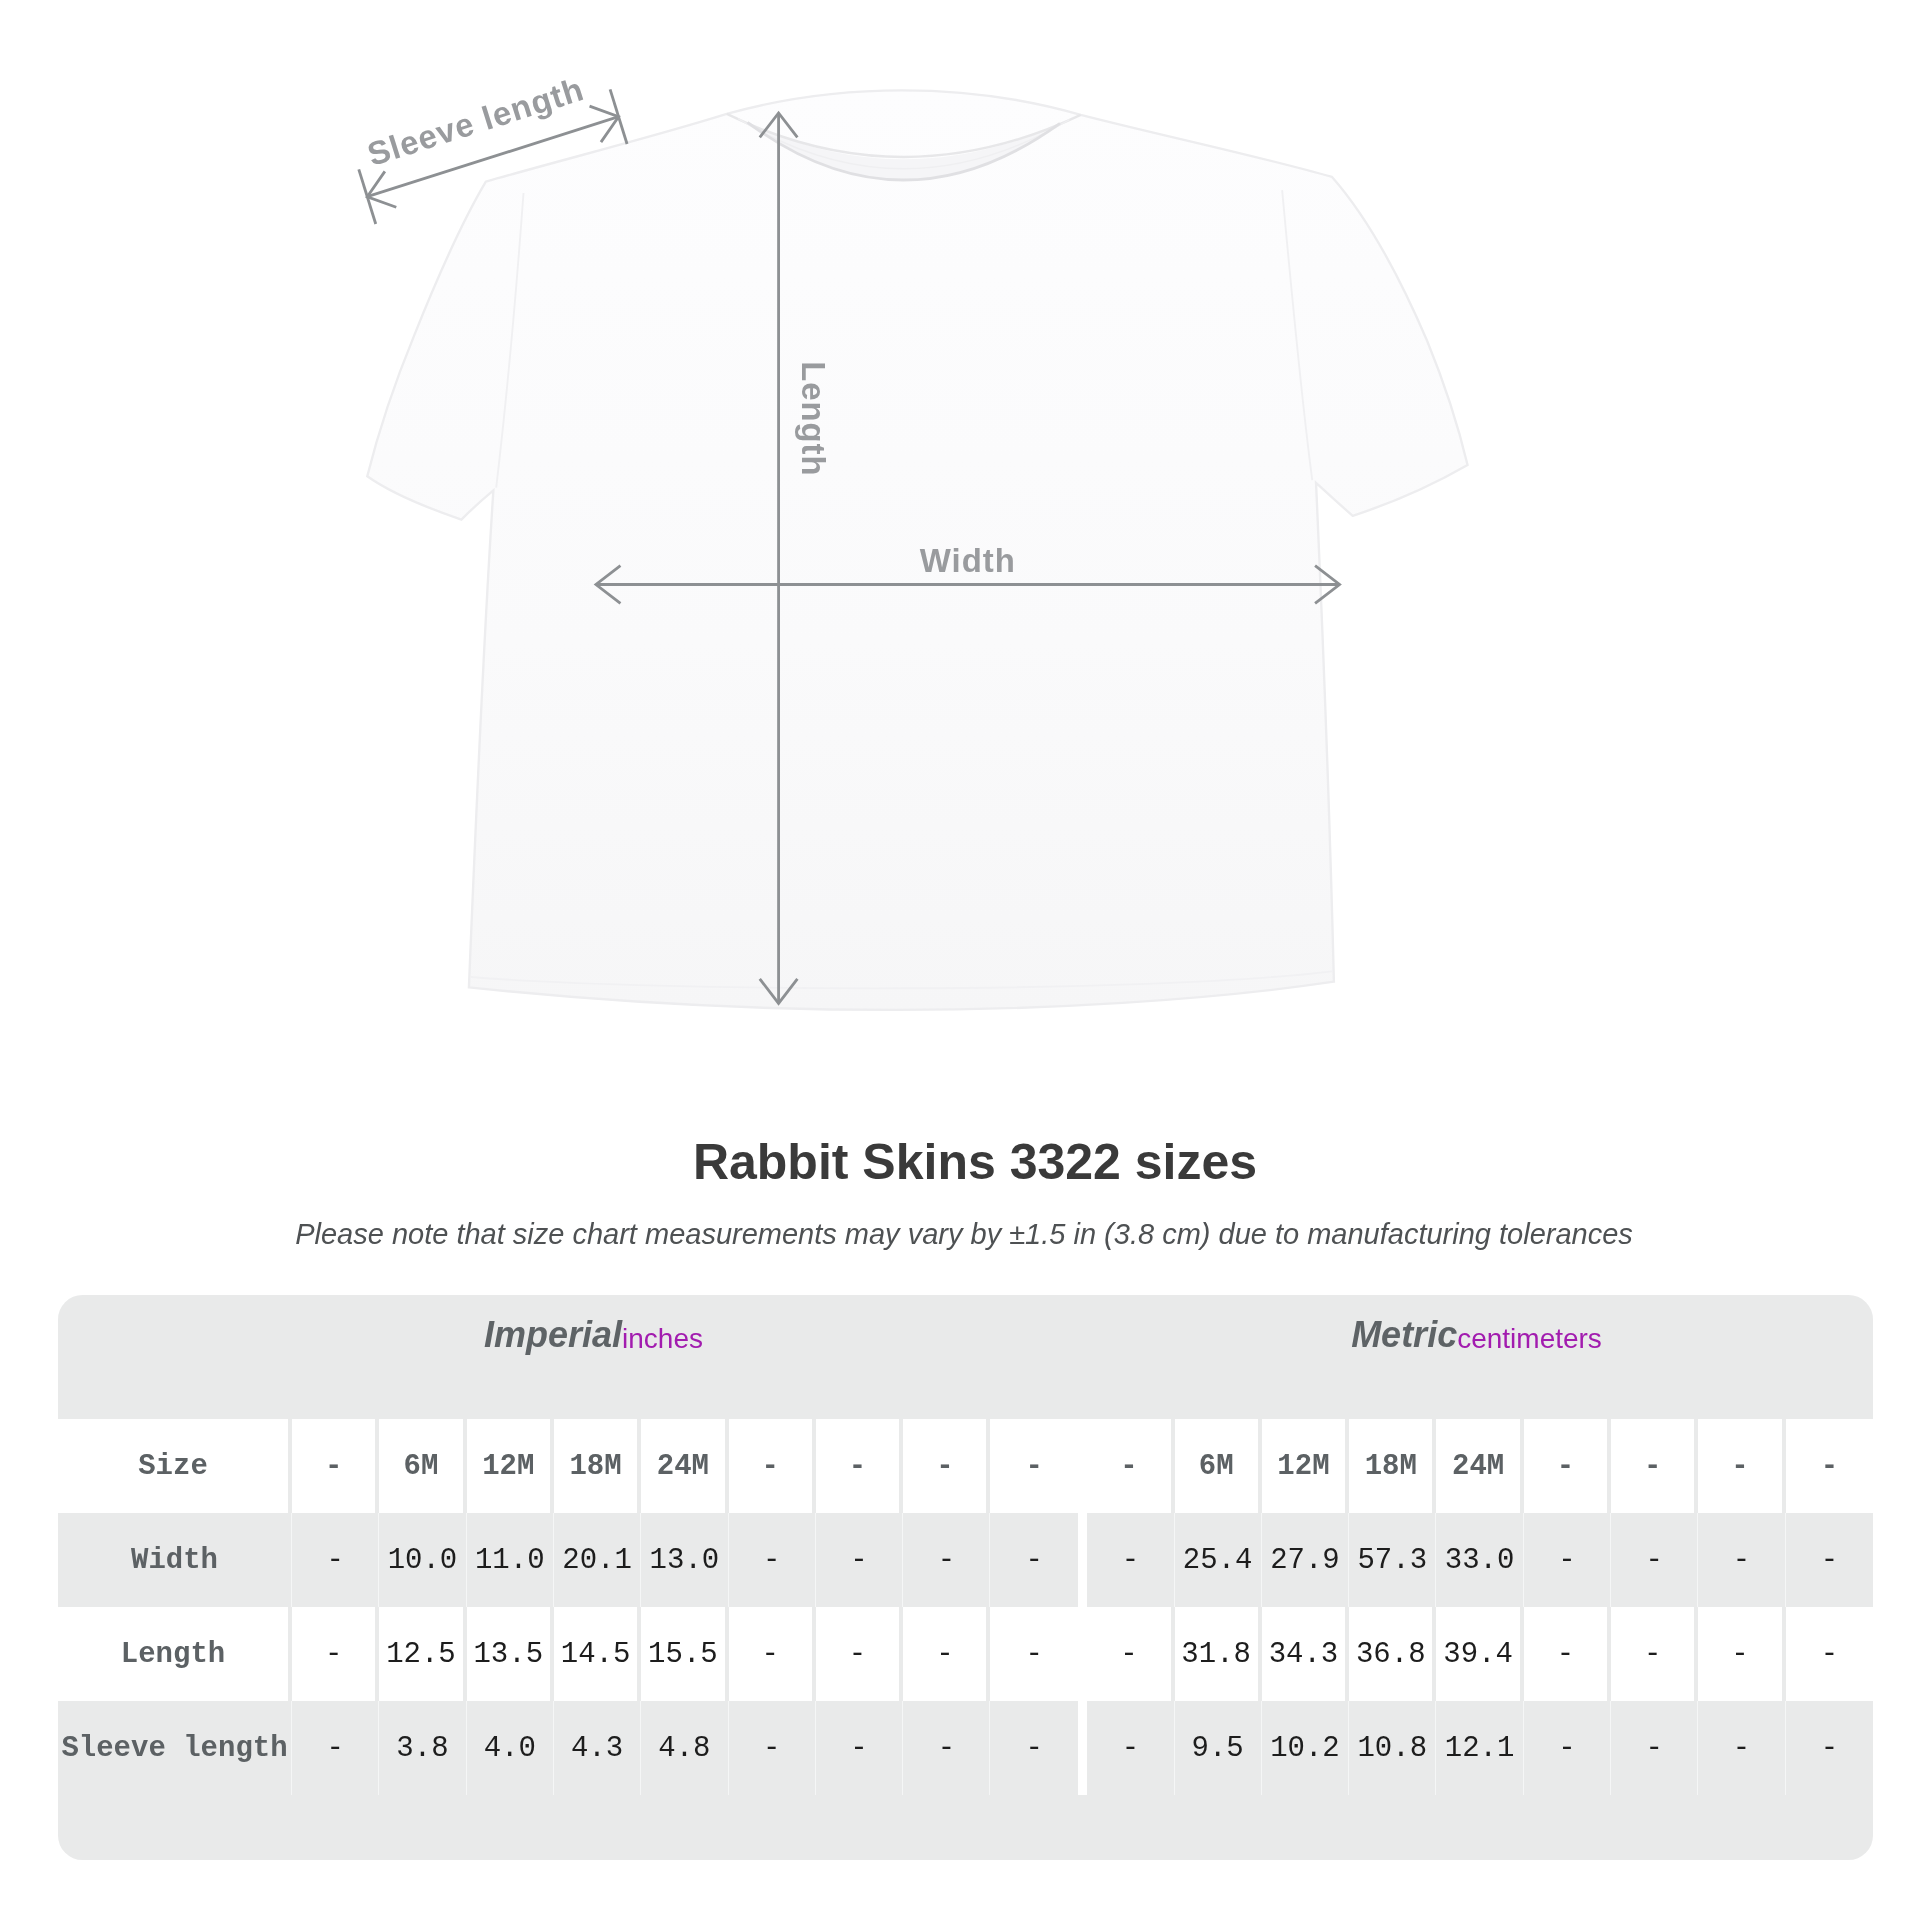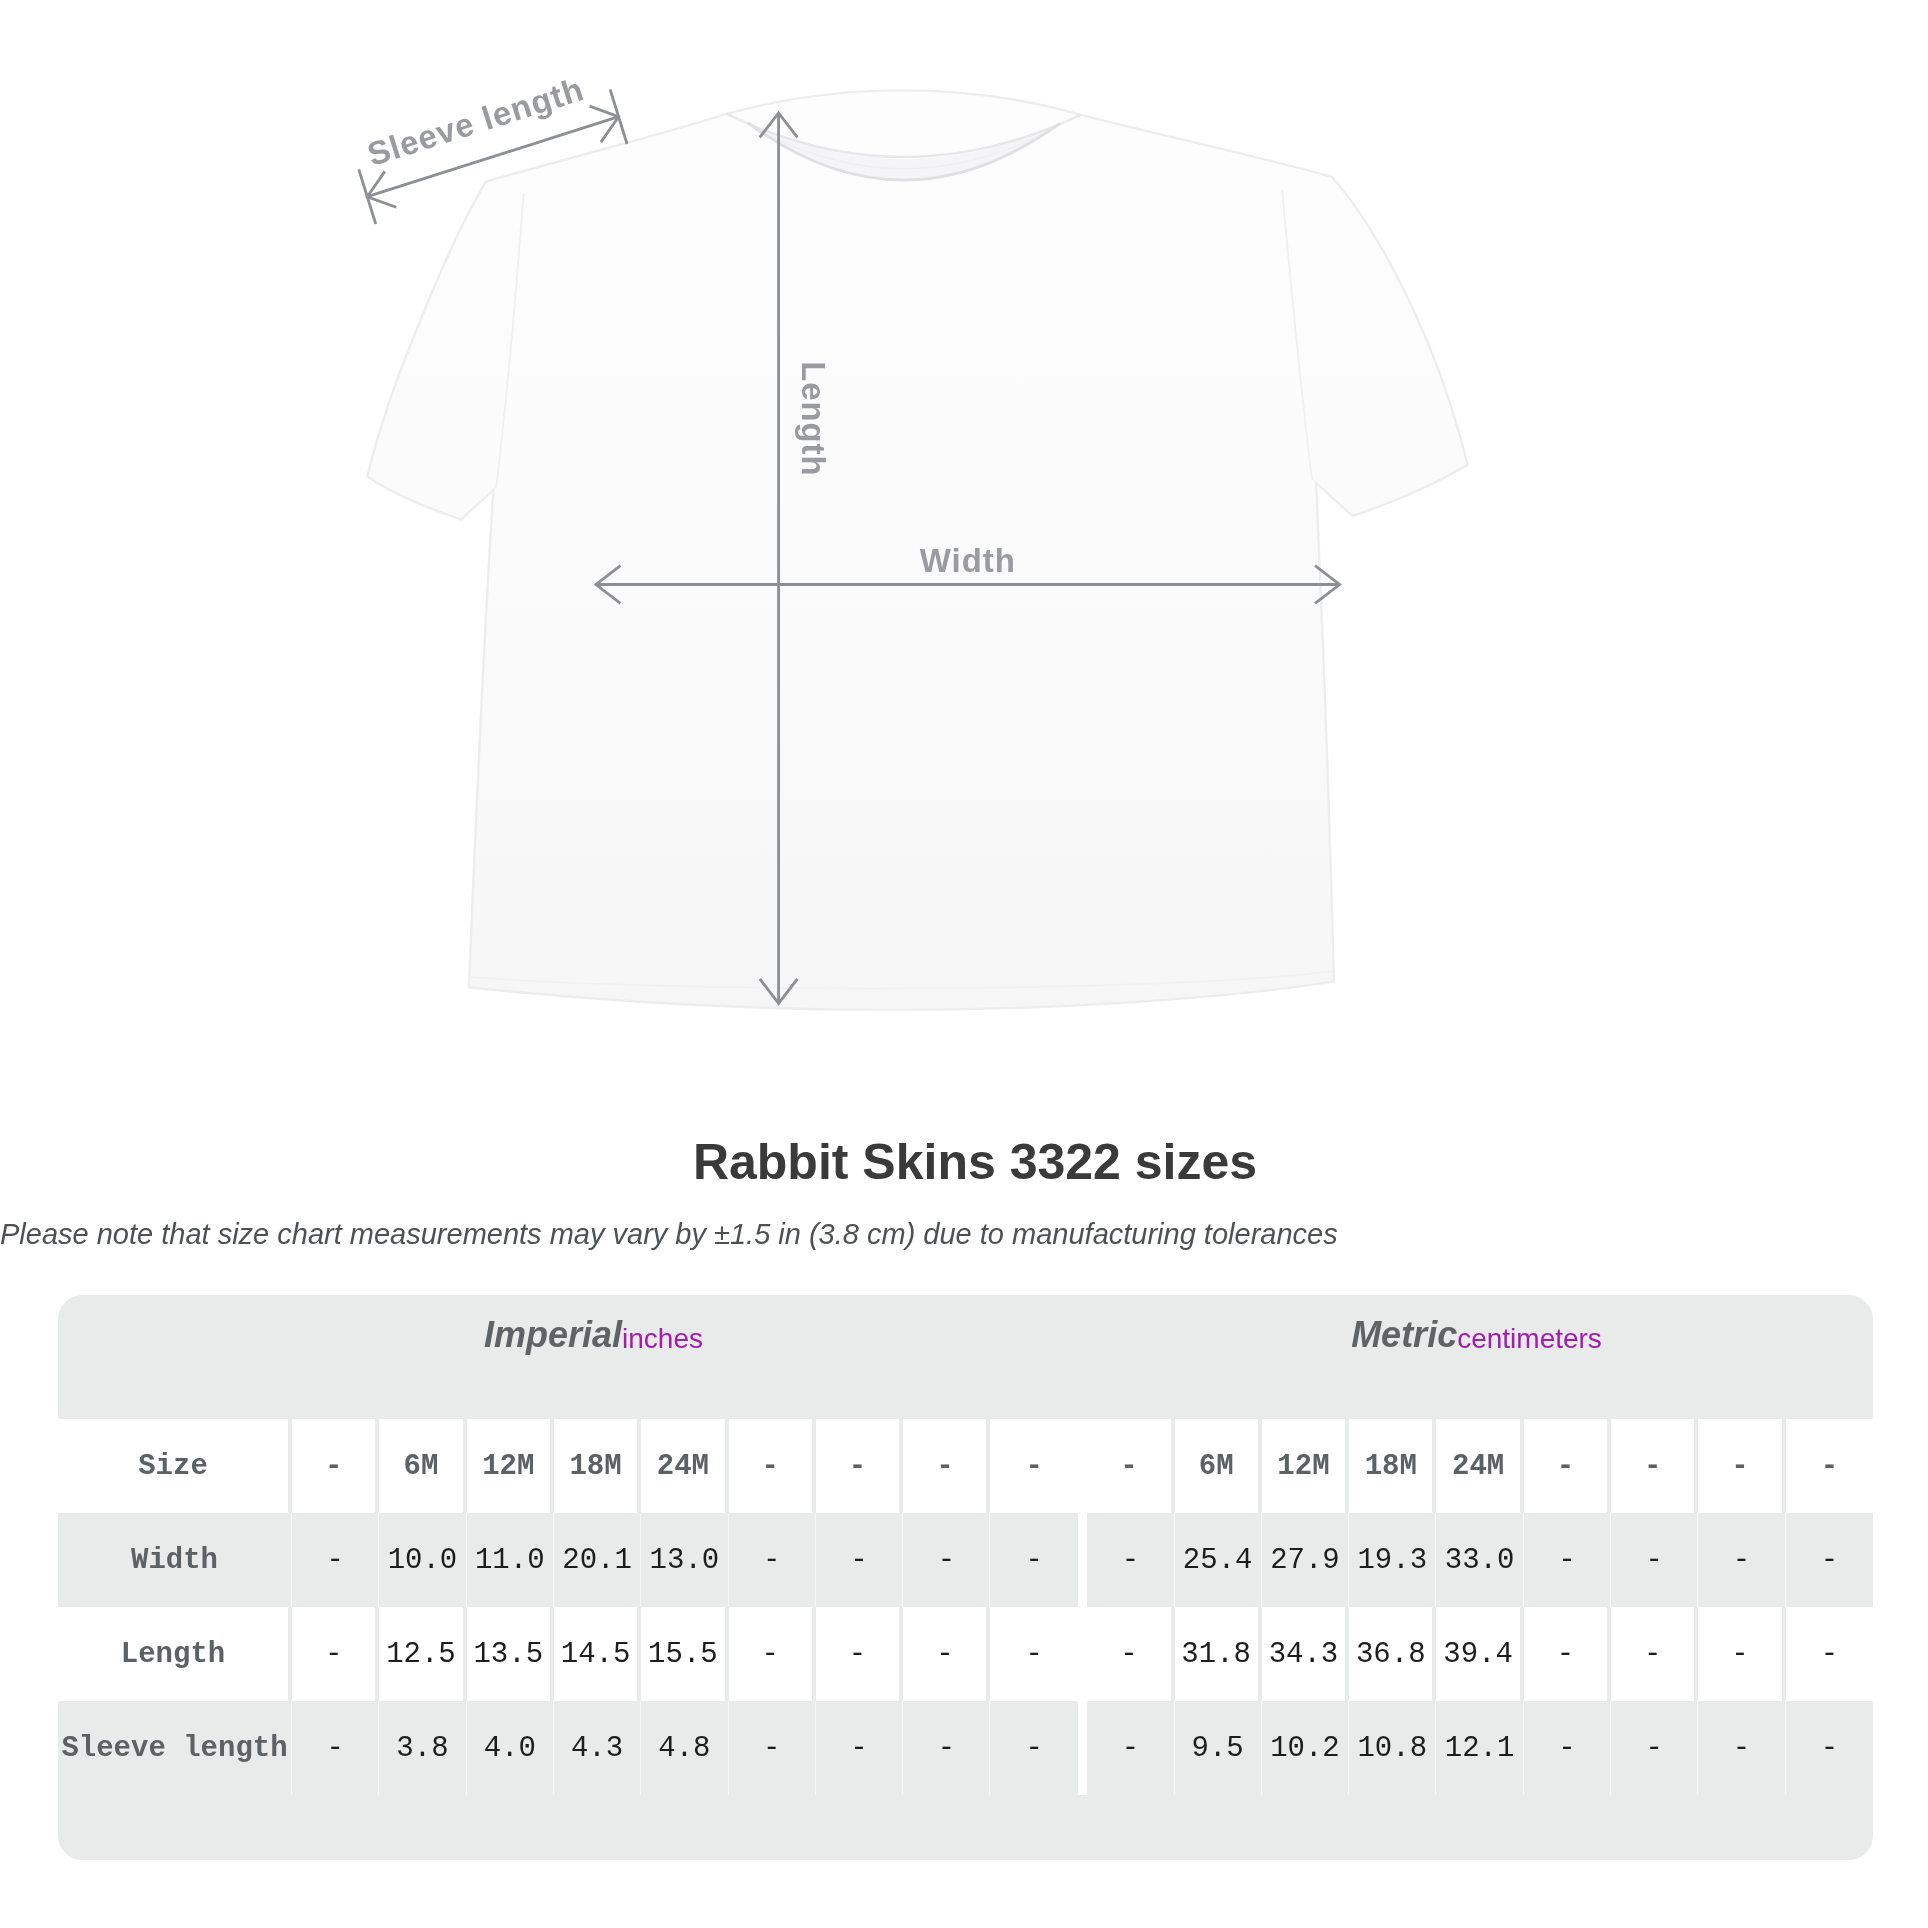--- a/index.html
+++ b/index.html
@@ -11,21 +11,21 @@
   #shirt-svg{position:absolute;left:0;top:0;}
   .dimline{stroke:#8d9093;stroke-width:3;fill:none;}
   .dimlabel{font-family:"Liberation Sans",sans-serif;font-weight:bold;font-size:35px;
     fill:#999b9e;text-anchor:middle;dominant-baseline:middle;letter-spacing:1px;}
   
   .page-title{
     position:absolute;top:1133px;left:11px;width:1928px;text-align:center;
     font-size:50px;font-weight:bold;color:#3a3a3a;letter-spacing:0px;
   }
   .page-subtitle{
-    position:absolute;top:1218px;left:0;width:1928px;
+    position:absolute;top:1218px;left:0;width:1928px;text-align:center;
     font-size:29px;font-style:italic;color:#4e5153;
   }
   
   :root{--band:#e9eaea;--labelc:#5c6164;--valc:#1d1d1d;}
   .size-table{
     position:absolute;left:58px;top:1295px;width:1815px;height:565px;
     background:var(--band);border-radius:24.5px;overflow:hidden;
   }
   .band{display:flex;height:124px;}
   .band .half{display:flex;flex-direction:column;align-items:center;padding-top:15px;}
@@ -157,21 +157,21 @@
     <div class="cell val">20.1</div>
     <div class="cell val">13.0</div>
     <div class="cell val">-</div>
     <div class="cell val">-</div>
     <div class="cell val">-</div>
     <div class="cell val">-</div>
     <div class="divider"></div>
     <div class="cell val">-</div>
     <div class="cell val">25.4</div>
     <div class="cell val">27.9</div>
-    <div class="cell val">19.3</div>
+    <div class="cell val">57.3</div>
     <div class="cell val">33.0</div>
     <div class="cell val">-</div>
     <div class="cell val">-</div>
     <div class="cell val">-</div>
     <div class="cell val">-</div>
   </div>
 
   <div class="trow light">
     <div class="cell lbl">Length</div>
     <div class="cell val">-</div>

